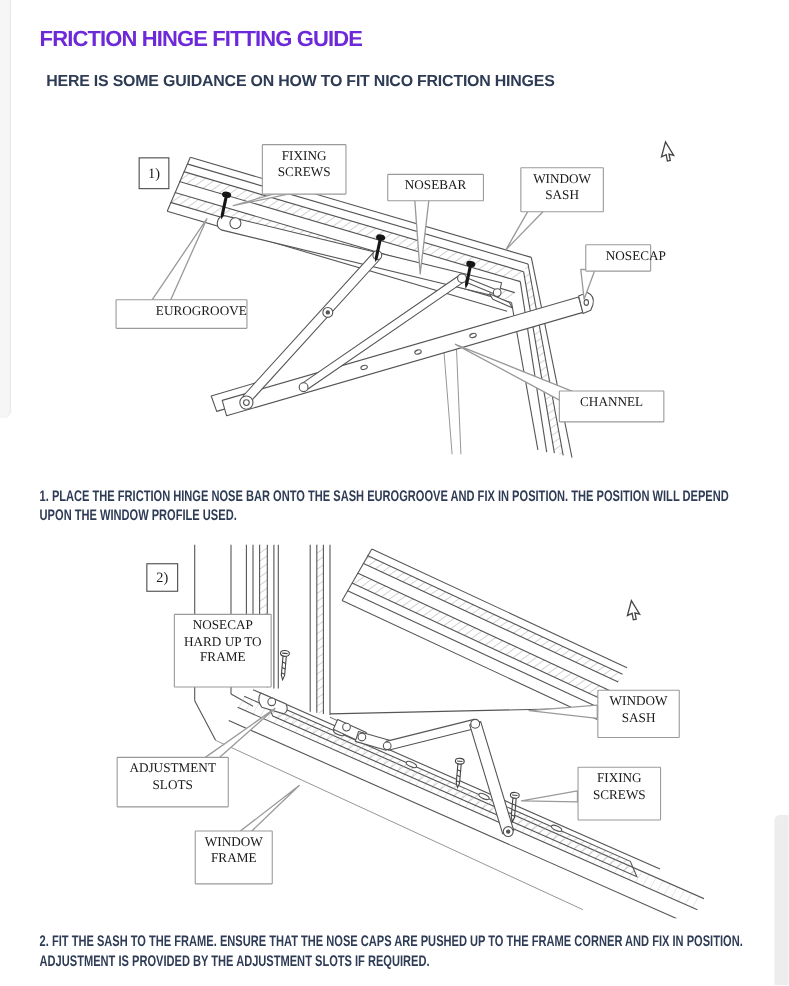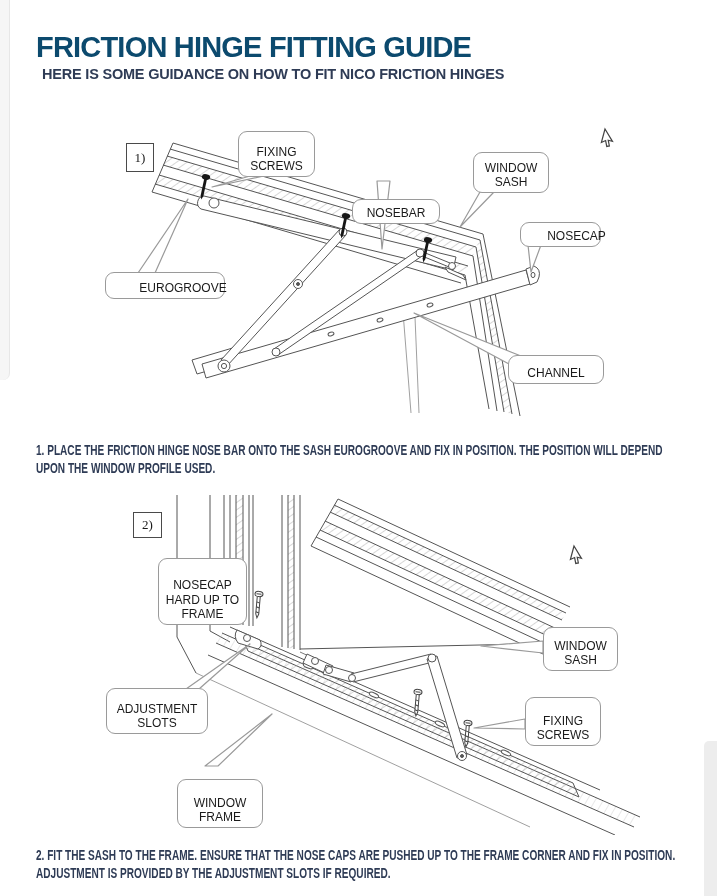--- a/index.html
+++ b/index.html
@@ -5,58 +5,58 @@
   html,body{margin:0;padding:0;}
   body{background:#ffffff;font-family:"Liberation Sans","DejaVu Sans",sans-serif;}
   #page{position:relative;width:717px;height:896px;background:#ffffff;overflow:hidden;}
 
   
   .left-strip{position:absolute;left:0;top:0;width:9px;height:380px;background:#f6f6f6;
     border-right:1px solid #e7e7e7;border-bottom-right-radius:7px;}
   .right-strip{position:absolute;right:0;top:741px;width:13px;height:155px;background:#ededed;
     border-top-left-radius:5px;}
 
-  .page-title{position:absolute;left:36px;top:12px;font-size:29px;font-weight:800;
-    color:#0c4a6e;letter-spacing:-0.8px;white-space:nowrap;}
+  .page-title{position:absolute;left:36px;top:12px;font-size:20px;font-weight:800;
+    color:#6d28d9;letter-spacing:-0.8px;white-space:nowrap;}
   .page-subtitle{position:absolute;left:36px;top:66px;font-size:14.5px;font-weight:700;
     color:#2e3b55;letter-spacing:-0.2px;white-space:nowrap;margin-left:6px;}
 
   .step-text{position:absolute;left:36px;width:900px;font-size:14px;font-weight:600;
     color:#2e3b55;line-height:18px;transform:scaleX(0.72);transform-origin:0 0;}
   #step1{top:441px;}
   #step2{top:846px;}
 
   .diagram{position:absolute;}
   #diagram1{left:100px;top:120px;width:540px;height:315px;}
   #diagram2{left:100px;top:495px;width:540px;height:340px;}
   .diagram svg{position:absolute;left:0;top:0;}
 
-  .callout{position:absolute;background:#fff;border:1.4px solid #9a9a9a;border-radius:9px;
-    display:flex;align-items:flex-end;justify-content:center;text-align:center;
-    font-family:Liberation Sans, sans-serif;font-size:12px;line-height:1.22;
+  .callout{position:absolute;background:#fff;border:1.4px solid #9a9a9a;border-radius:1px;
+    display:flex;align-items:flex-start;justify-content:center;text-align:center;
+    font-family:Liberation Serif, serif;font-size:12px;line-height:1.22;
     color:#1a1a1a;padding:2px 4px;box-sizing:border-box;}
   .numbox{position:absolute;background:#fff;border:1.5px solid #4a4a4a;
     display:flex;align-items:center;justify-content:center;
     font-family:"Liberation Serif","DejaVu Serif",serif;font-size:13px;color:#1a1a1a;}
 
   
   .c-d1-fixing{left:138px;top:11px;width:77px;height:46px;}
-  .c-d1-nosebar{left:252px;top:38px;width:88px;height:25px;margin-top:41px;}
+  .c-d1-nosebar{left:252px;top:38px;width:88px;height:25px;}
   .c-d1-sash{left:373px;top:32px;width:76px;height:41px;}
-  .c-d1-nosecap{left:420px;top:102px;width:81px;height:25px;padding-left:36px;}
+  .c-d1-nosecap{left:432px;top:102px;width:60px;height:25px;padding-left:36px;}
   .c-d1-euro{left:5px;top:152px;width:120px;height:27px;padding-left:40px;}
   .c-d1-channel{left:408px;top:235px;width:96px;height:29px;}
   .n-d1{left:26px;top:23px;width:26px;height:27px;}
 
   
   .c-d2-nosecap{left:12px;top:63px;width:89px;height:67px;margin-left:46px;}
   .c-d2-sash{left:443px;top:132px;width:75px;height:44px;}
   .c-d2-adjust{left:6px;top:193px;width:102px;height:46px;}
   .c-d2-fixing{left:425px;top:202px;width:76px;height:49px;}
-  .c-d2-frame{left:77px;top:284px;width:86px;height:49px;}
+  .c-d2-frame{left:77px;top:260px;width:71px;height:49px;}
   .n-d2{left:33px;top:17px;width:27px;height:24px;}
 </style>
 </head>
 <body>
 
 <div id="page">
   <div class="left-strip"></div>
   <div class="right-strip"></div>
 
   <h1 class="page-title">FRICTION HINGE FITTING GUIDE</h1>

